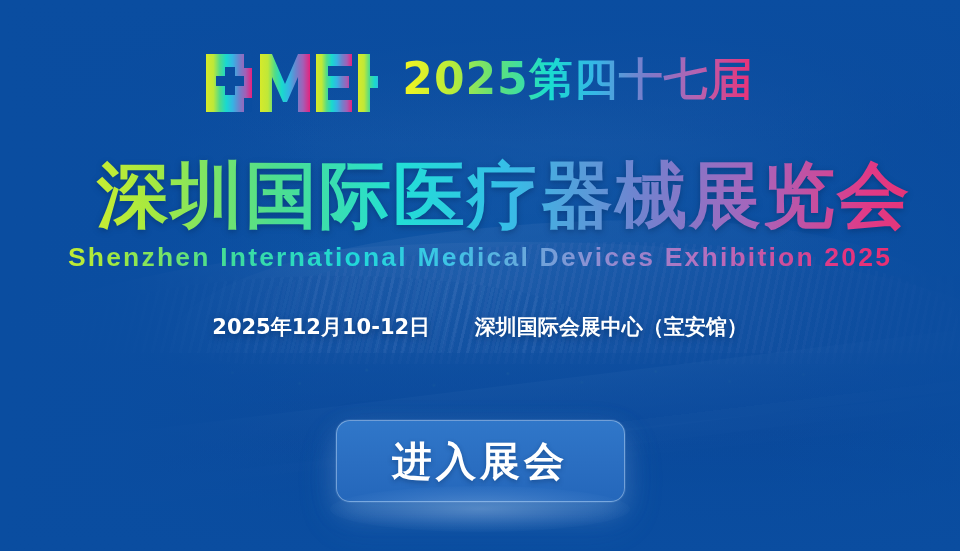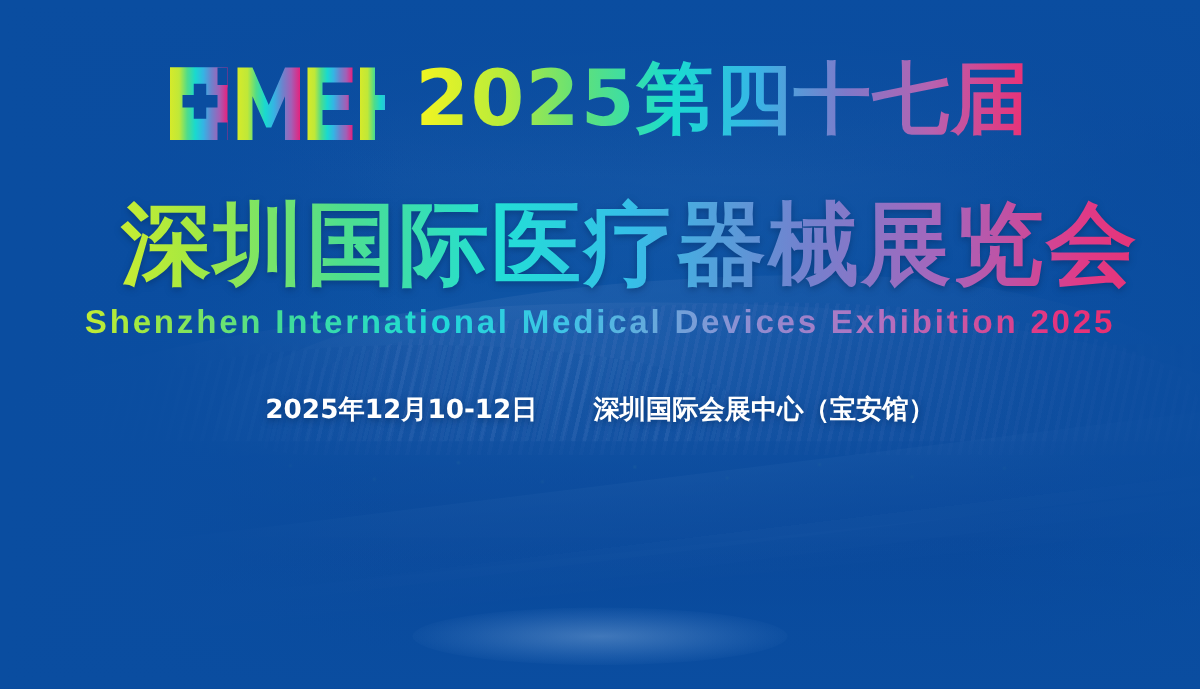--- a/index.html
+++ b/index.html
@@ -132,21 +132,21 @@
     position:absolute;left:2px;bottom:0px;
     width:162px;height:17px;
     display:flex;align-items:center;justify-content:center;
     font-size:11.5px;letter-spacing:.4px;color:#ffffff;
     font-family:"DejaVu Sans","Liberation Sans",sans-serif;
     font-weight:700;white-space:nowrap;
   }
 
   .edition{
     margin-left:24px;
-    font-size:62px;line-height:62px;font-weight:700;
+    font-size:44px;line-height:62px;font-weight:700;
     letter-spacing:1px;white-space:nowrap;
     font-family:"DejaVu Sans","Liberation Sans",sans-serif;
     background:linear-gradient(90deg,
         #f5f520 0%, #b9ec3a 14%, #5fe07a 27%, #19dcd0 42%,
         #36b6e6 55%, #7f79c9 70%, #b662b0 84%, #ec2f74 100%);
     -webkit-background-clip:text;background-clip:text;
     -webkit-text-fill-color:transparent;color:transparent;
   }
 
   
@@ -284,17 +284,20 @@
 
     <div class="title-en">Shenzhen International Medical Devices Exhibition 2025</div>
 
     <div class="meta">
       <span>2025年12月10-12日</span>
       <span class="gap"></span>
       <span>深圳国际会展中心（宝安馆）</span>
     </div>
 
     <div class="cta-wrap">
+      <div class="cta">
+        <span class="cta-label">进入展会</span>
+      </div>
       <div class="cta-glow"></div>
     </div>
 
   </div>
 </div>
 
 </body></html>

